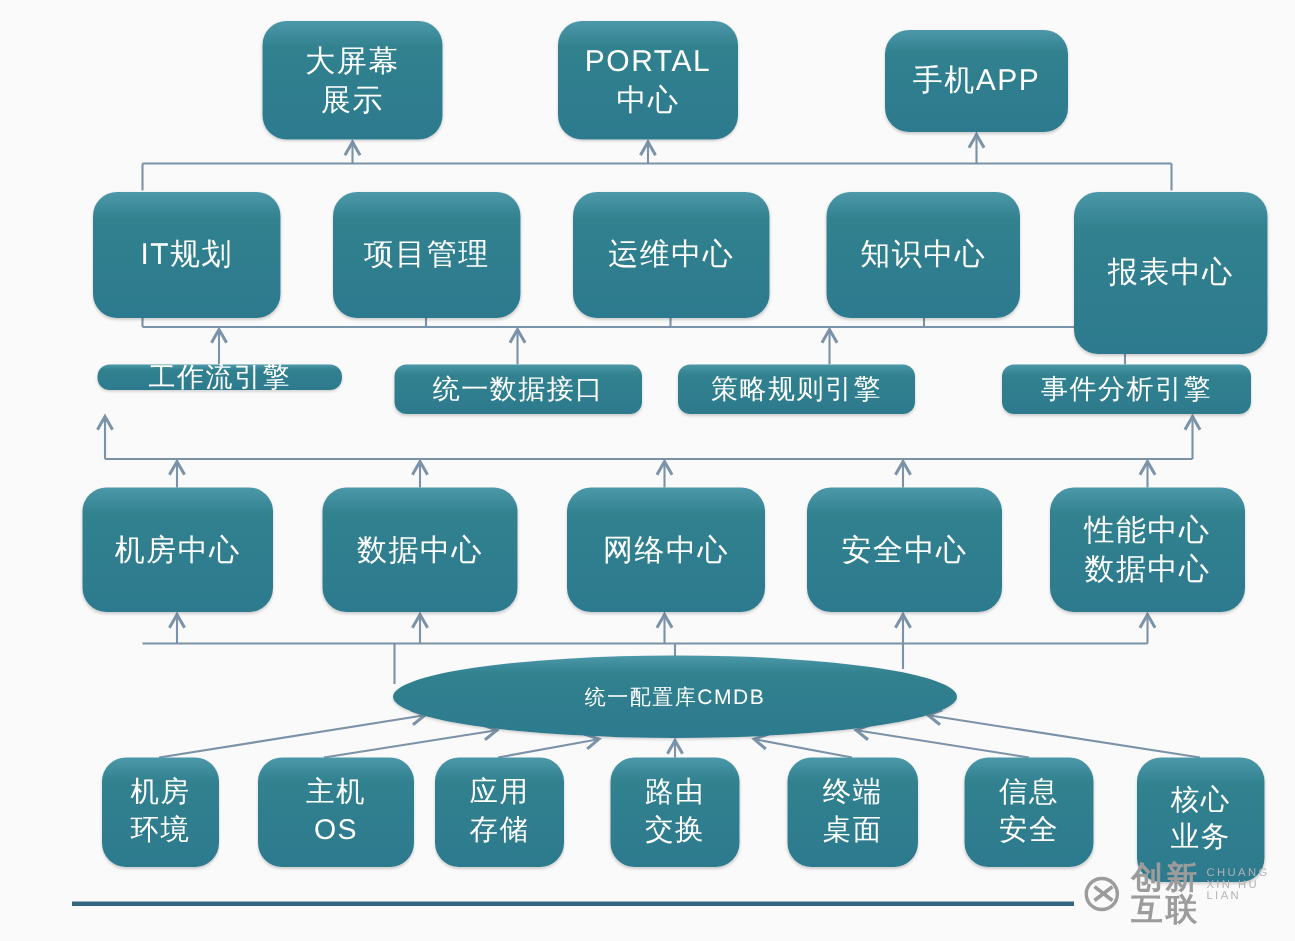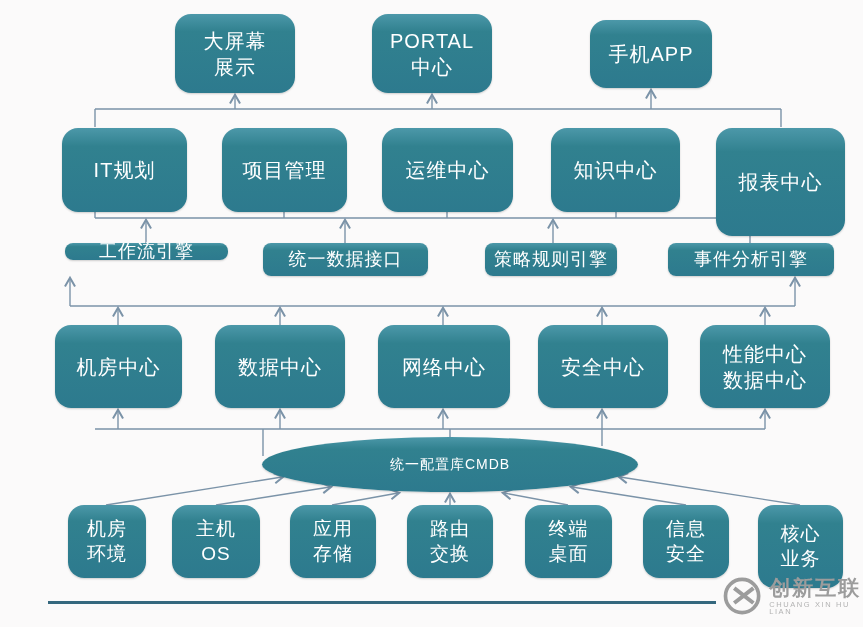--- a/index.html
+++ b/index.html
@@ -20,21 +20,21 @@
     text-align:center;
     font-size:20px;letter-spacing:1px;line-height:1.3;
     box-shadow:0 1px 2px rgba(0,0,0,0.18);
   }
   .box .lbl{white-space:pre-line;}
   .thin{border-radius:8px;font-size:18px;}
   .oval{border-radius:50%;font-size:14px;}
   .small{font-size:19px;}
   .rule{position:absolute;z-index:2;background:#35687e;height:3px;}
   .logo{position:absolute;z-index:3;display:flex;align-items:center;gap:7px;}
-  .logo-text{display:flex;flex-direction:column;line-height:1;}
+  .logo-text{display:flex;flex-direction:row;line-height:1;}
   .logo-name{font-size:21px;font-weight:bold;color:#9c9c9c;letter-spacing:2px;}
   .logo-sub{font-size:7.5px;color:#b3b3b3;letter-spacing:1.6px;margin-top:3px;}
 </style>
 </head>
 <body>
 
 <div class="stage">
 
   <svg class="connectors" width="863" height="627" viewBox="0 0 863 627">
     <defs>
@@ -108,21 +108,21 @@
   <div class="box" style="left:716px;top:128px;width:129px;height:108px">
       <span class="lbl">报表中心</span>
     </div>
 
   <div class="box thin" style="left:65px;top:243px;width:163px;height:17px">
       <span class="lbl">工作流引擎</span>
     </div>
   <div class="box thin" style="left:263px;top:243px;width:165px;height:33px">
       <span class="lbl">统一数据接口</span>
     </div>
-  <div class="box thin" style="left:485px;top:243px;width:132px;height:33px">
+  <div class="box thin" style="left:452px;top:243px;width:158px;height:33px">
       <span class="lbl">策略规则引擎</span>
     </div>
   <div class="box thin" style="left:668px;top:243px;width:166px;height:33px">
       <span class="lbl">事件分析引擎</span>
     </div>
 
   <div class="box" style="left:55px;top:325px;width:127px;height:83px">
       <span class="lbl">机房中心</span>
     </div>
   <div class="box" style="left:215px;top:325px;width:130px;height:83px">
@@ -140,21 +140,21 @@
     </div>
 
   <div class="box oval" style="left:262px;top:437px;width:376px;height:55px">
       <span class="lbl">统一配置库CMDB</span>
     </div>
 
   <div class="box small" style="left:68px;top:505px;width:78px;height:73px">
       <span class="lbl">机房
 环境</span>
     </div>
-  <div class="box small" style="left:172px;top:505px;width:88px;height:73px">
+  <div class="box small" style="left:172px;top:505px;width:104px;height:73px">
       <span class="lbl">主机
 OS</span>
     </div>
   <div class="box small" style="left:290px;top:505px;width:86px;height:73px">
       <span class="lbl">应用
 存储</span>
     </div>
   <div class="box small" style="left:407px;top:505px;width:86px;height:73px">
       <span class="lbl">路由
 交换</span>

